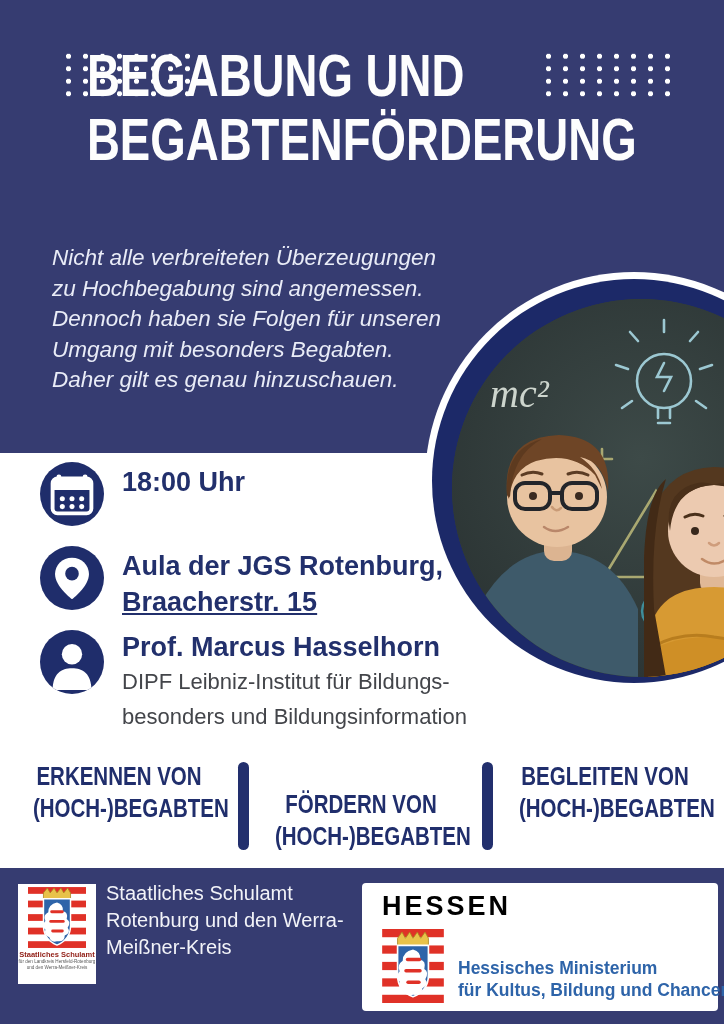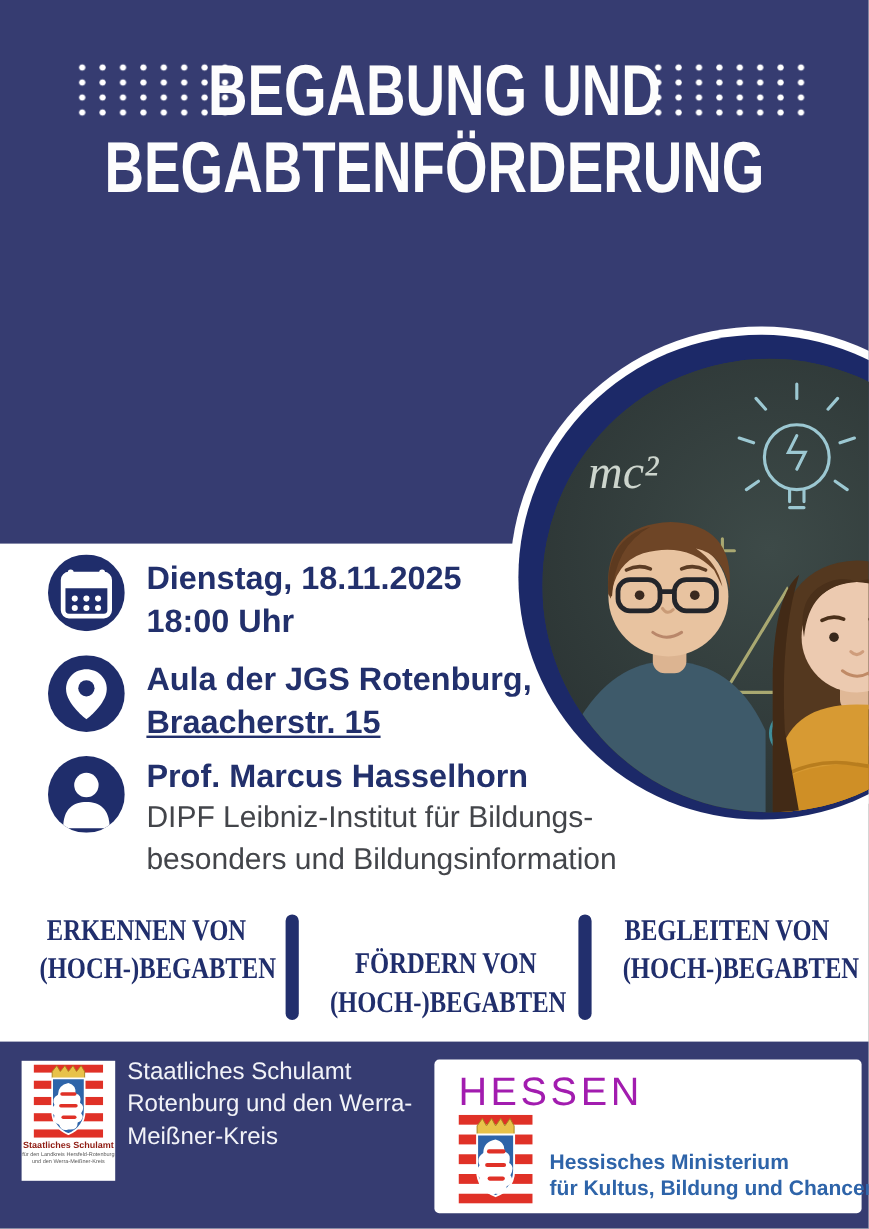--- a/index.html
+++ b/index.html
@@ -11,21 +11,21 @@
   }
   
   .hero{position:absolute;left:0;top:0;width:724px;height:453px;background:#363c71;}
   .dots{
     position:absolute;width:134px;height:50px;
     background-image:radial-gradient(circle,#ffffff 2.3px,rgba(255,255,255,0) 2.9px);
     background-size:17px 12.5px;
   }
   .dots-left{left:60px;top:50px;}
   .dots-right{left:540px;top:50px;}
-  .title{position:absolute;left:0;top:44px;width:724px;text-align:center;color:#fdfdfd;}
+  .title{position:absolute;left:0;top:44px;width:724px;color:#fdfdfd;}
   .title .line{
     display:block;font-weight:bold;font-size:60px;line-height:64px;
     transform:scaleX(0.76);transform-origin:center;white-space:nowrap;
     letter-spacing:0px;
   }
   .intro{
     position:absolute;left:52px;top:243px;width:400px;
     color:#e9ecf7;font-style:italic;font-size:22.5px;line-height:30.5px;font-weight:500;
   }
   .intro .iline{display:block;white-space:nowrap;}
@@ -35,23 +35,23 @@
     background:#ffffff;
   }
   .photo-navy{position:absolute;left:7px;top:7px;width:404px;height:404px;border-radius:50%;background:#1c2968;}
   .photo-clip{position:absolute;left:20px;top:20px;width:378px;height:378px;border-radius:50%;overflow:hidden;background:#313c3b;}
   .photo-clip svg{display:block;}
   
   .detail-row{position:absolute;left:40px;}
   .detail-icon{position:absolute;width:64px;height:64px;}
   .detail-text{position:absolute;left:82px;top:0;white-space:nowrap;}
   .dt-bold{color:#22306c;font-weight:bold;font-size:27px;line-height:36px;}
-  .dt-plain{color:#43454a;font-weight:normal;font-size:25px;line-height:35px;}
-  
-  .pillar{position:absolute;top:760px;width:210px;text-align:right;color:#202e6c;font-family:Liberation Serif, serif;}
+  .dt-plain{color:#43454a;font-weight:normal;font-size:22px;line-height:35px;}
+  
+  .pillar{position:absolute;top:760px;width:210px;text-align:center;color:#202e6c;}
   .pillar .pline{
     display:block;font-weight:bold;font-size:25px;line-height:32px;
     transform:scaleX(0.82);transform-origin:center;white-space:nowrap;
   }
   .pillar-1{left:14px;}
   .pillar-2{left:256px;margin-top:28px;}
   .pillar-3{left:500px;}
   .pillar-sep{position:absolute;top:762px;width:11px;height:88px;border-radius:6px;background:#222f6d;}
   .sep-1{left:238px;}
   .sep-2{left:482px;}
@@ -63,37 +63,44 @@
   }
   .schulamt-box svg{display:block;margin:3px auto 1px auto;}
   .schulamt-title{color:#8f1b12;font-weight:bold;font-size:7.5px;line-height:9px;white-space:nowrap;}
   .schulamt-tiny{color:#5a5a5a;font-size:4.6px;line-height:5.6px;white-space:nowrap;}
   .schulamt-text{position:absolute;left:106px;top:12px;color:#f2f3f8;font-size:20px;line-height:27px;}
   .schulamt-text .fline{display:block;white-space:nowrap;}
   .hessen-box{
     position:absolute;left:362px;top:15px;width:356px;height:128px;background:#ffffff;border-radius:4px;
   }
   .hessen-word{
-    position:absolute;left:20px;top:8px;color:#a21caf;font-size:33px;font-weight:400;letter-spacing:3px;
+    position:absolute;left:20px;top:8px;color:#000000;font-size:27px;font-weight:700;letter-spacing:3px;
   }
   .hessen-arms{position:absolute;left:20px;top:46px;}
   .ministry{position:absolute;left:96px;top:74px;color:#2e64a9;font-weight:bold;font-size:17.5px;line-height:22px;}
   .ministry .mline{display:block;white-space:nowrap;}
 </style>
 </head>
 <body>
 
 <div class="page">
 
   <div class="hero">
     <div class="dots dots-left"></div>
     <div class="dots dots-right"></div>
     <div class="title">
       <span class="line">BEGABUNG UND</span>
       <span class="line">BEGABTENFÖRDERUNG</span>
+    </div>
+    <div class="intro">
+      <span class="iline">Nicht alle verbreiteten Überzeugungen</span>
+      <span class="iline">zu Hochbegabung sind angemessen.</span>
+      <span class="iline">Dennoch haben sie Folgen für unseren</span>
+      <span class="iline">Umgang mit besonders Begabten.</span>
+      <span class="iline">Daher gilt es genau hinzuschauen.</span>
     </div>
   </div>
 
   <div class="photo-outer">
     <div class="photo-navy">
       <div class="photo-clip">
         <svg width="378" height="378" viewBox="0 0 378 378">
           <defs>
             <radialGradient id="bgrad" cx="50%" cy="42%" r="75%">
               <stop offset="0%" stop-color="#3d4a48"></stop>
@@ -178,21 +185,20 @@
           <circle cx="23" cy="38" r="2.6"></circle>
             <circle cx="33" cy="38" r="2.6"></circle>
             <circle cx="43" cy="38" r="2.6"></circle>
           <circle cx="23" cy="46" r="2.6"></circle>
             <circle cx="33" cy="46" r="2.6"></circle>
             <circle cx="43" cy="46" r="2.6"></circle>
         </g>
       </svg>
     </div>
     <div class="detail-text" style="top:2px;">
-      <span class="dt-bold" style="display:block;">Dienstag, 18.11.2025</span>
       <span class="dt-bold" style="display:block;">18:00 Uhr</span>
     </div>
   </div>
 
   <div class="detail-row" style="top:546px;">
     <div class="detail-icon">
       <svg width="64" height="64" viewBox="0 0 66 66">
         <circle cx="33" cy="33" r="33" fill="#1f2d6b"></circle>
         <path d="M33 12 C23 12 15.5 19.5 15.5 29 C15.5 42 33 55 33 55 C33 55 50.5 42 50.5 29 C50.5 19.5 43 12 33 12 Z" fill="#fff"></path>
         <circle cx="33" cy="28.5" r="7" fill="#1f2d6b"></circle>

